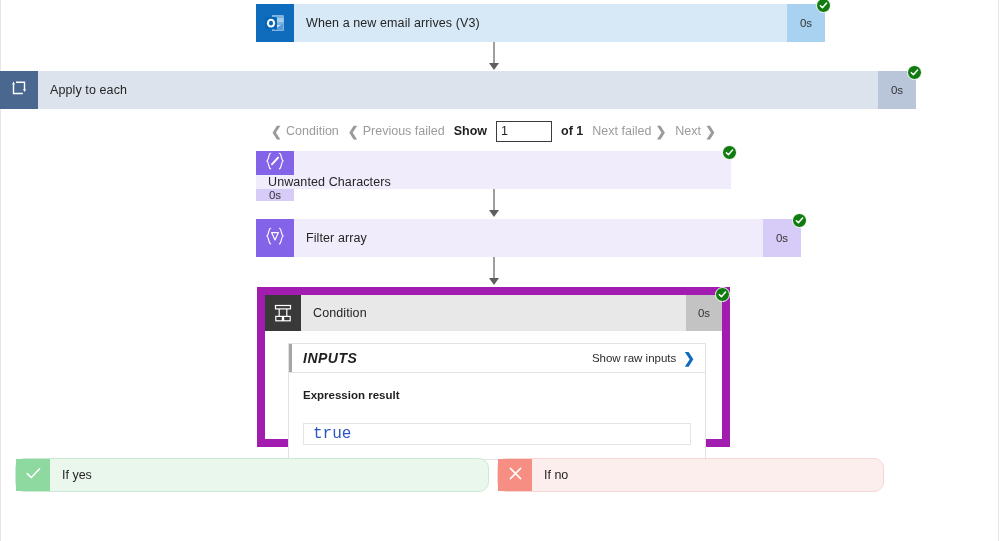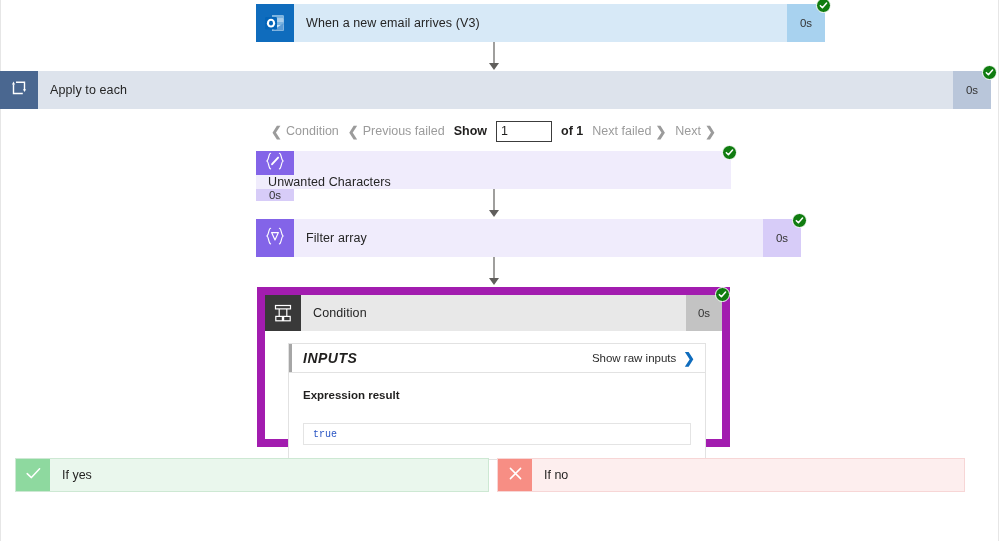--- a/index.html
+++ b/index.html
@@ -78,21 +78,21 @@
   #trigger-card {
     left: 256px; top: 4px; width: 569px;
     background: #d7e9f7;
   }
   #trigger-card .card-icon { background: #0f6cbd; }
   #trigger-card .card-dur  { background: #a8d2ef; }
 
   .outlook-glyph { width: 22px; height: 22px; position: relative; }
   
   #applyeach-card {
-    left: 0px; top: 71px; width: 991px;
+    left: 0px; top: 71px; width: 916px;
     background: #dde3ec;
   }
   #applyeach-card .card-icon { background: #4a6790; }
   #applyeach-card .card-dur  { background: #b9c6da; }
 
   
   .pager {
     position: absolute;
     left: 256px; top: 118px; width: 475px; height: 26px;
     display: flex; align-items: center; justify-content: center;
@@ -181,33 +181,34 @@
   #expr-label { font-size: 11.5px; font-weight: 700; color: #201f1e; margin-bottom: 22px; }
   #expr-value-box {
     height: 22px;
     border: 1px solid #e4e4e4;
     background: #fff;
     display: flex; align-items: center;
     padding-left: 9px;
   }
   #expr-value {
     font-family: "Liberation Mono", monospace;
-    font-size: 10px;
+    font-size: 16px;
     color: #2b56c4;
   }
 
   
   .branch {
     position: absolute;
     height: 34px;
     display: flex; align-items: stretch;
     top: 458px;
+    border-radius: 10px;
   }
   #branch-yes { left: 15px; width: 474px; background: #eaf7ed; border: 1px solid #cde8d3; }
-  #branch-no  { left: 497px; width: 468px; background: #fdeeee; border: 1px solid #f7d6d6; }
+  #branch-no  { left: 497px; width: 387px; background: #fdeeee; border: 1px solid #f7d6d6; }
   .branch-icon { width: 34px; min-width: 34px; display:flex; align-items:center; justify-content:center; }
   #branch-yes .branch-icon { background: #8ed99f; }
   #branch-no  .branch-icon { background: #f78e84; }
   .branch-label {
     flex: 1; display: flex; align-items: center; padding-left: 12px;
     font-size: 12.5px; color: #201f1e;
   }
 
   
   .conn { position: absolute; z-index: 1; }

